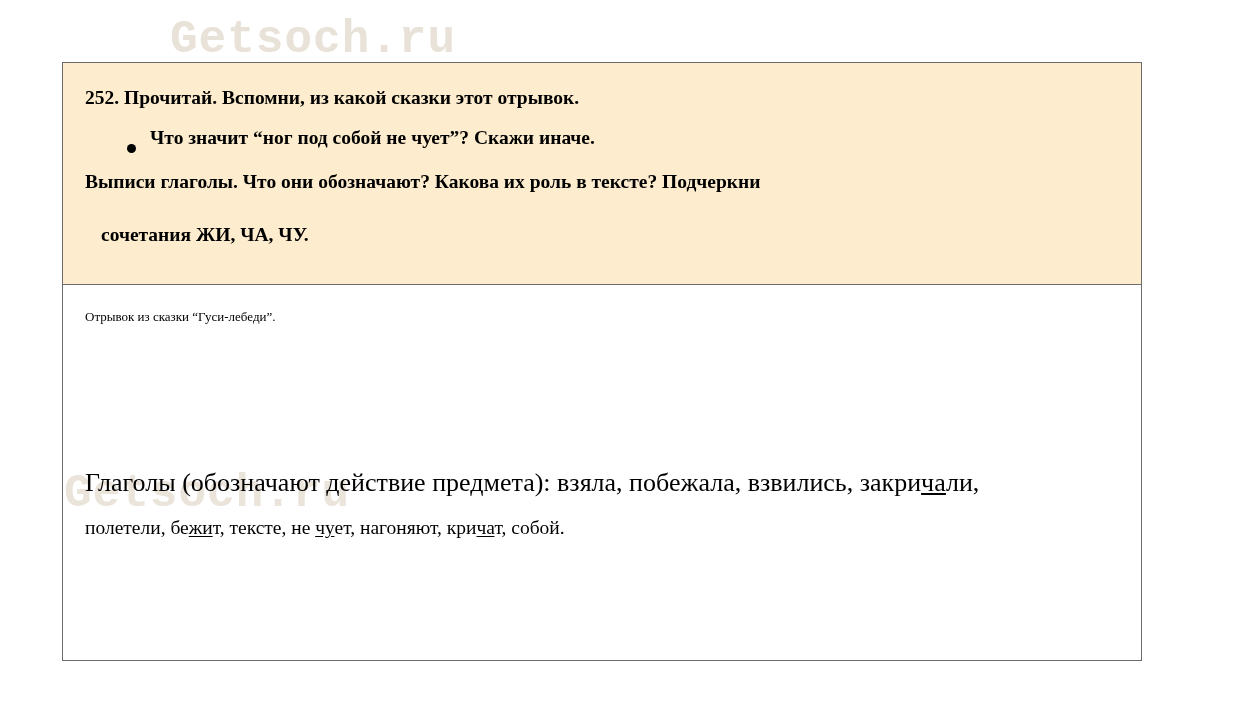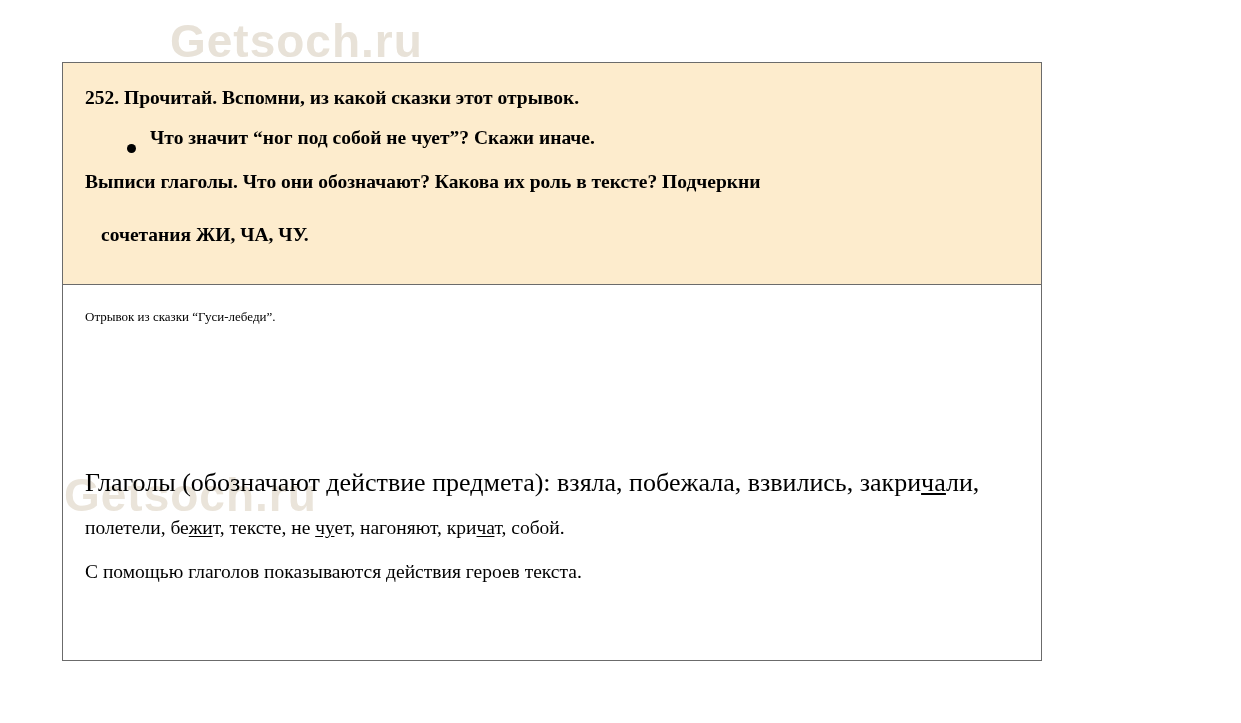--- a/index.html
+++ b/index.html
@@ -12,21 +12,21 @@
     height: 723px;
     position: relative;
     font-family: "Liberation Serif", serif;
     overflow: hidden;
   }
 
   
   .watermark {
     position: absolute;
     color: #e8e2d8;
-    font-family: Liberation Sans, sans-serif;
+    font-family: Liberation Mono, monospace;
     font-weight: bold;
     letter-spacing: 1px;
     user-select: none;
     pointer-events: none;
     white-space: nowrap;
   }
   .wm-top {
     top: 14px;
     left: 170px;
     font-size: 46px;
@@ -42,21 +42,21 @@
     left: 64px;
     font-size: 46px;
     color: #eae4da;
   }
 
   
   .doc {
     position: absolute;
     left: 62px;
     top: 62px;
-    width: 980px;
+    width: 1080px;
     box-sizing: border-box;
     border: 1px solid #6b6b6b;
     background: transparent;
     z-index: 2;
   }
 
   .task-block {
     background: #fdeccd;
     border-bottom: 1px solid #6b6b6b;
     padding: 20px 22px 14px 22px;
@@ -155,16 +155,15 @@
 
     <div class="ans-spacer"></div>
 
 
     <div class="ans-spacer-2"></div>
 
     <p class="ans-justified"><span>Глаголы (обозначают действие предмета): взяла, побежала, взвились, закри</span><u>ча</u><span>ли,</span></p>
 
     <p class="ans-cont"><span>полетели, бе</span><u>жи</u><span>т, тексте, не </span><u>чу</u><span>ет, нагоняют, кри</span><u>ча</u><span>т, собой.</span></p>
 
-    <p class="ans-cont">С помощью глаголов показываются действия героев текста.</p>
   </div>
 
 </div>
 
 </body></html>

